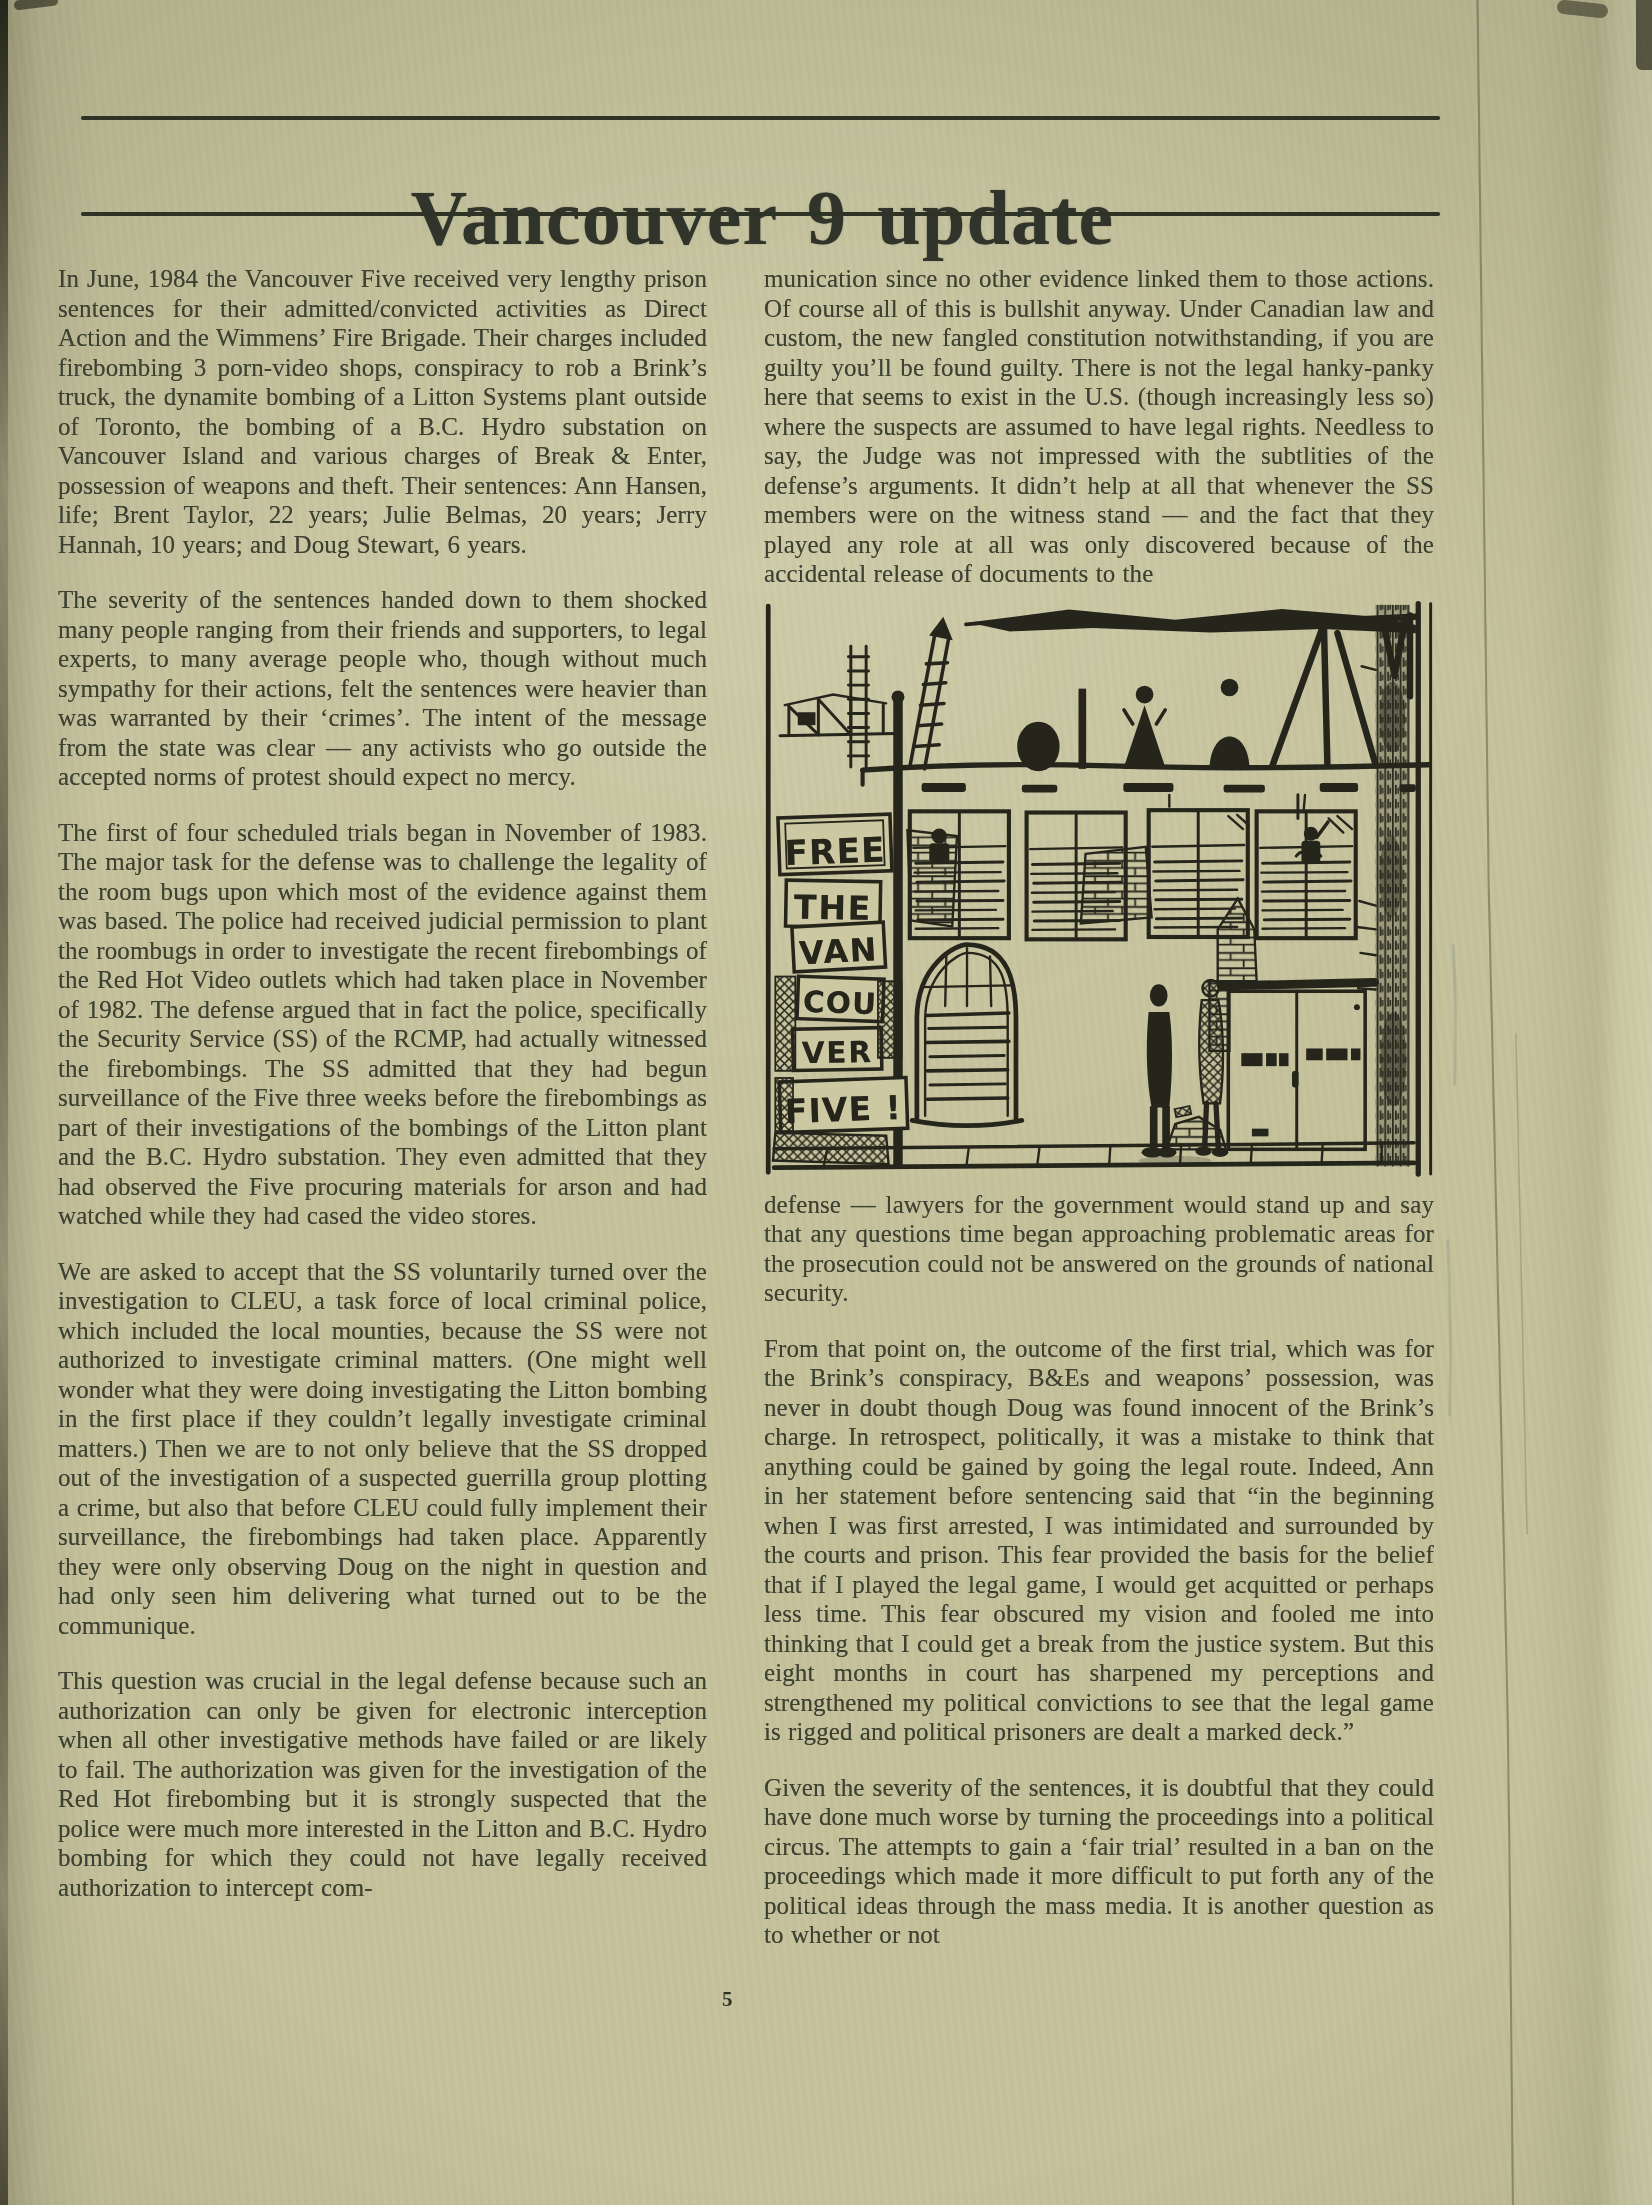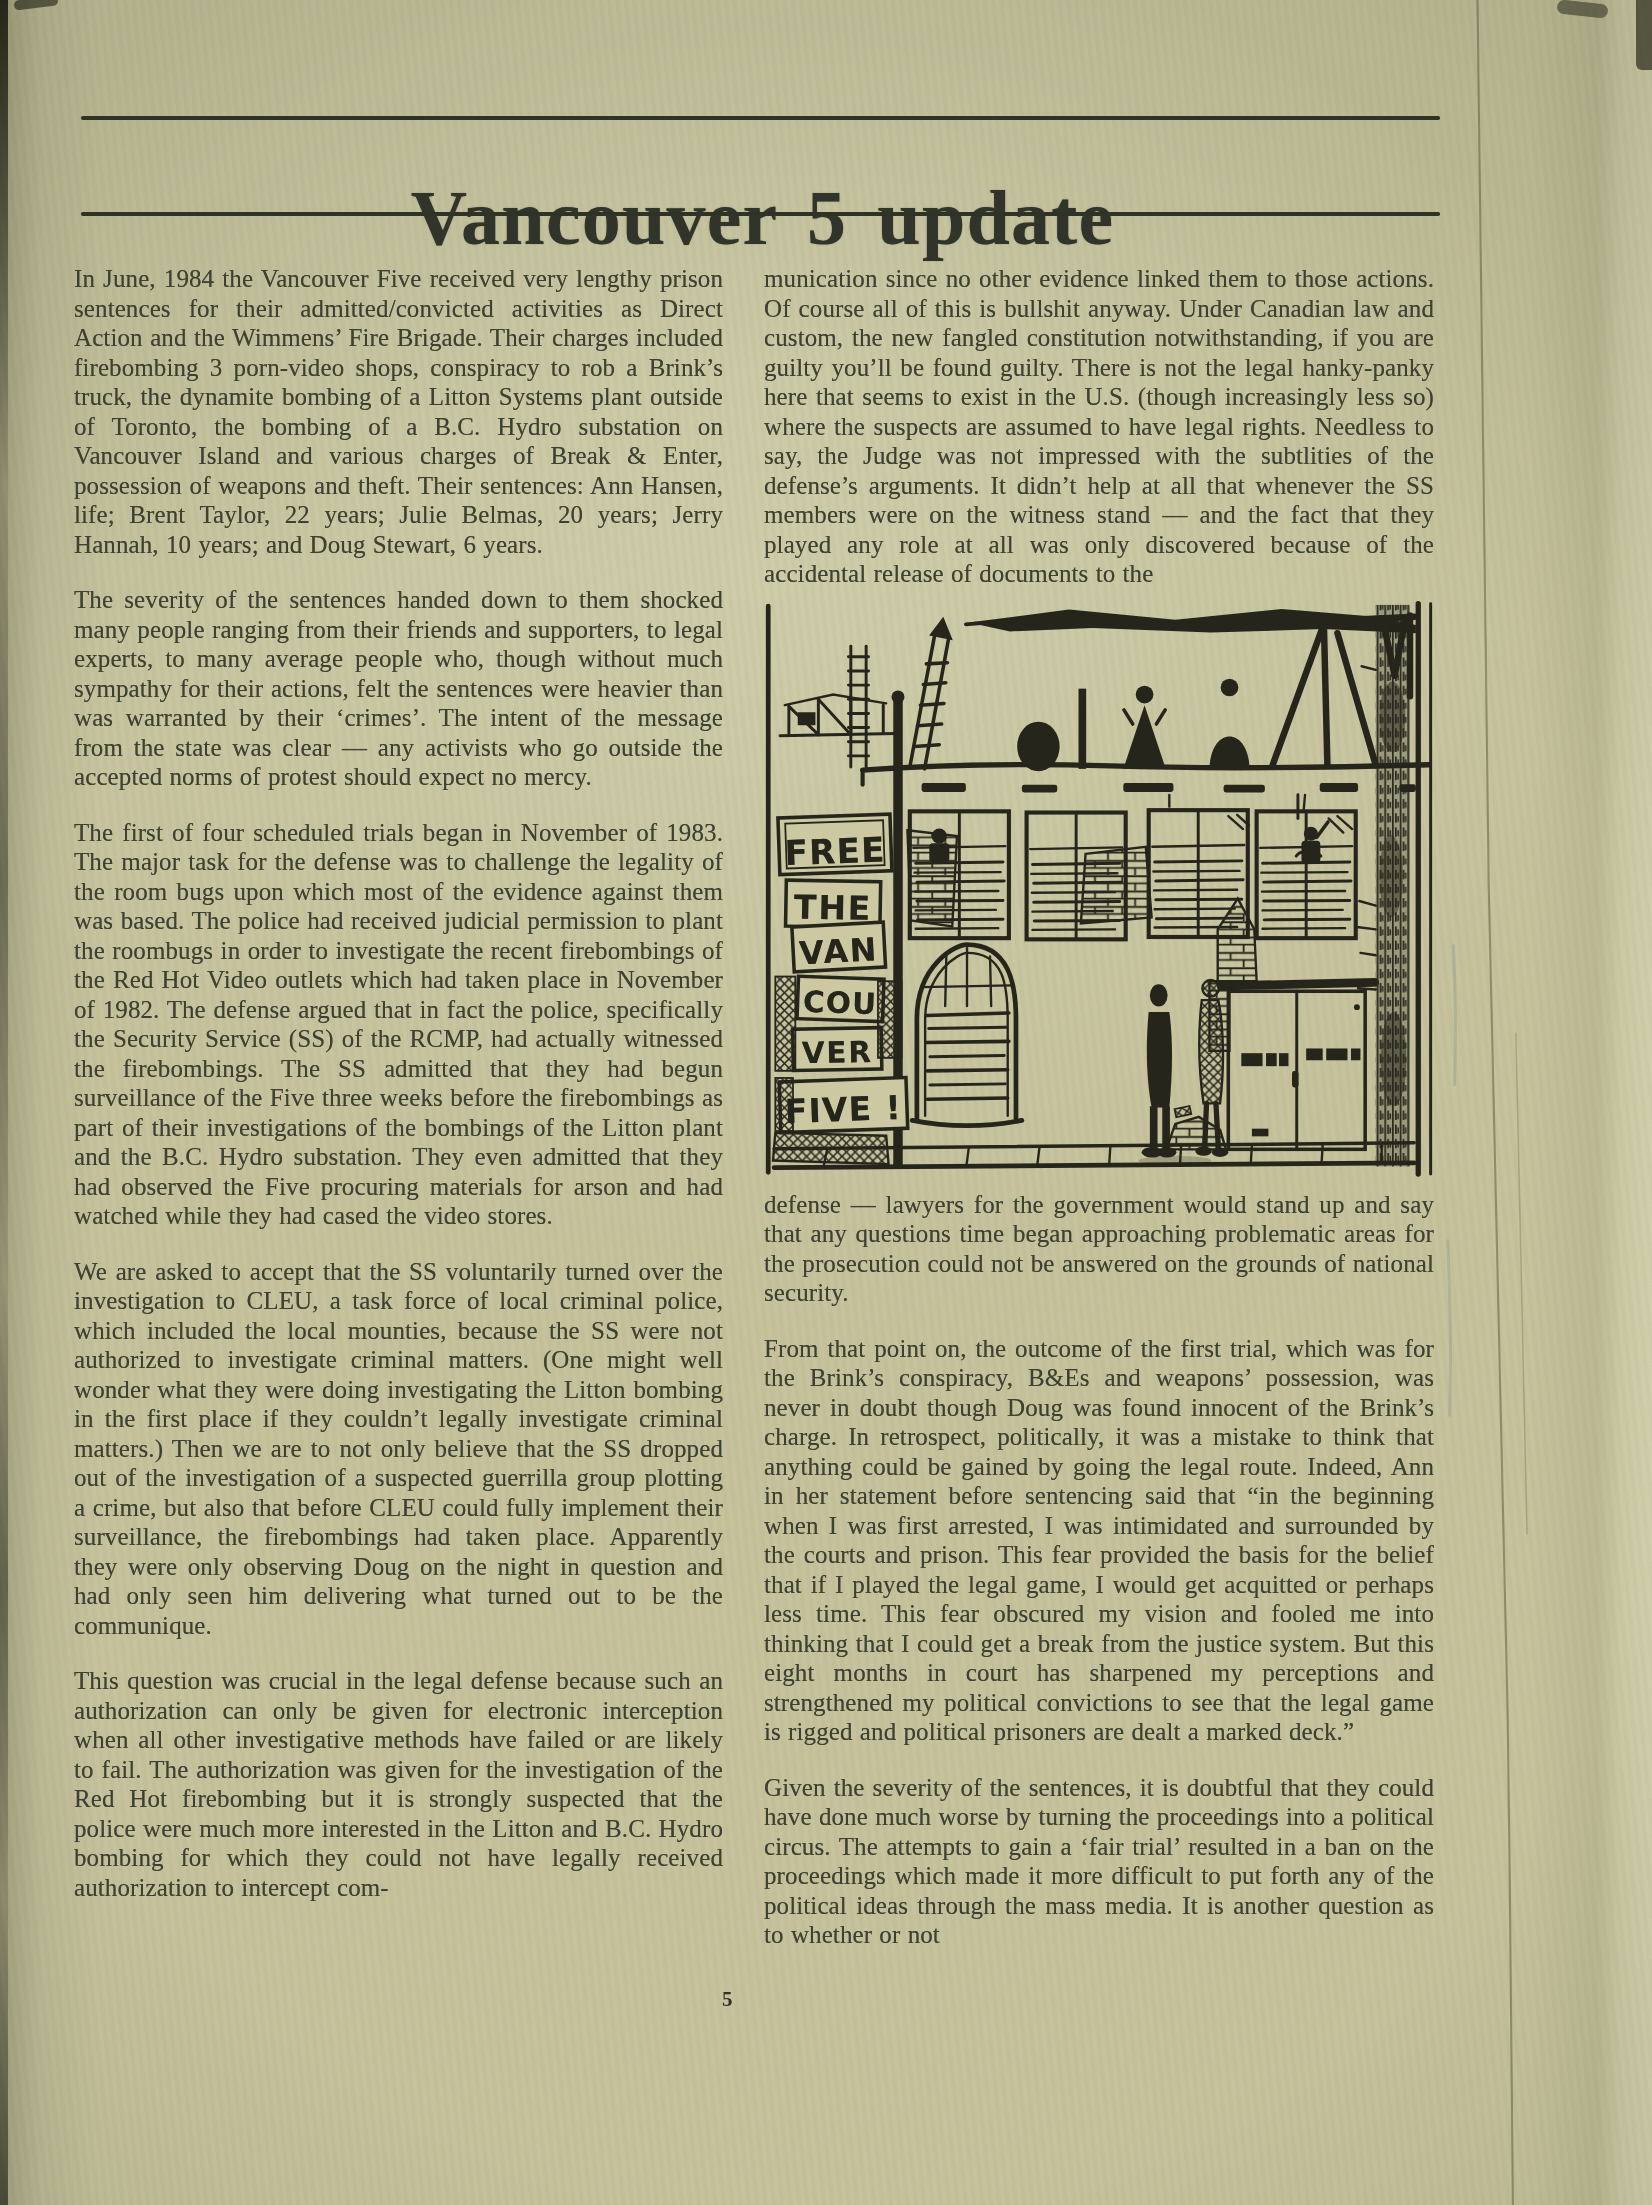--- a/index.html
+++ b/index.html
@@ -27,21 +27,21 @@
     color:#30342a;letter-spacing:1.2px;word-spacing:9.4px;
     text-shadow:0 0 1.2px rgba(48,52,42,.5);
   }
   .col{
     position:absolute;top:264px;
     font-size:25px;line-height:29.5px;color:#3c4132;
     text-align:justify;letter-spacing:0.1px;word-spacing:0.9px;
     text-shadow:0 0 0.6px rgba(55,60,45,.55);
   }
   .col p{margin:0 0 26px 0;}
-  #col-left{left:74px;width:649px;}
+  #col-left{left:58px;width:649px;}
   #col-right{left:764px;width:670px;}
   #illustration{display:block;margin:-15.3px 0 9.4px -2.4px;}
   #page-number{
     position:absolute;left:722px;top:1987px;
     font-size:21px;font-weight:bold;color:#2e3226;
   }
   #edge-left{
     position:absolute;left:0;top:0;width:7.7px;height:2205px;
     background:linear-gradient(180deg,
       rgba(18,18,10,.85) 0%, rgba(18,18,10,.55) 9%, rgba(18,18,10,.12) 22%,
@@ -66,21 +66,21 @@
 </head>
 <body>
 
 <div id="paper"></div>
 <div id="edge-left"></div>
 <div id="corner-tl"></div>
 <div id="blob-tr"></div>
 <div id="edge-tr"></div>
 
 <div id="rule-top" class="rule"></div>
-<h1 id="masthead">Vancouver 5 update</h1>
+<h1 id="masthead">Vancouver 9 update</h1>
 <div id="rule-bottom" class="rule"></div>
 
 <div id="col-left" class="col">
   <p>In June, 1984 the Vancouver Five received very lengthy prison sentences for their admitted/convicted activities as Direct Action and the Wimmens’ Fire Brigade. Their charges included firebombing 3 porn-video shops, conspiracy to rob a Brink’s truck, the dynamite bombing of a Litton Systems plant outside of Toronto, the bombing of a B.C. Hydro substation on Vancouver Island and various charges of Break &amp; Enter, possession of weapons and theft. Their sentences: Ann Hansen, life; Brent Taylor, 22 years; Julie Belmas, 20 years; Jerry Hannah, 10 years; and Doug Stewart, 6 years.</p>
   <p>The severity of the sentences handed down to them shocked many people ranging from their friends and supporters, to legal experts, to many average people who, though without much sympathy for their actions, felt the sentences were heavier than was warranted by their ‘crimes’. The intent of the message from the state was clear — any activists who go outside the accepted norms of protest should expect no mercy.</p>
   <p>The first of four scheduled trials began in November of 1983. The major task for the defense was to challenge the legality of the room bugs upon which most of the evidence against them was based. The police had received judicial permission to plant the roombugs in order to investigate the recent firebombings of the Red Hot Video outlets which had taken place in November of 1982. The defense argued that in fact the police, specifically the Security Service (SS) of the RCMP, had actually witnessed the firebombings. The SS admitted that they had begun surveillance of the Five three weeks before the firebombings as part of their investigations of the bombings of the Litton plant and the B.C. Hydro substation. They even admitted that they had observed the Five procuring materials for arson and had watched while they had cased the video stores.</p>
   <p>We are asked to accept that the SS voluntarily turned over the investigation to CLEU, a task force of local criminal police, which included the local mounties, because the SS were not authorized to investigate criminal matters. (One might well wonder what they were doing investigating the Litton bombing in the first place if they couldn’t legally investigate criminal matters.) Then we are to not only believe that the SS dropped out of the investigation of a suspected guerrilla group plotting a crime, but also that before CLEU could fully implement their surveillance, the firebombings had taken place. Apparently they were only observing Doug on the night in question and had only seen him delivering what turned out to be the communique.</p>
   <p>This question was crucial in the legal defense because such an authorization can only be given for electronic interception when all other investigative methods have failed or are likely to fail. The authorization was given for the investigation of the Red Hot firebombing but it is strongly suspected that the police were much more interested in the Litton and B.C. Hydro bombing for which they could not have legally received authorization to intercept com-</p>
 </div>
 

